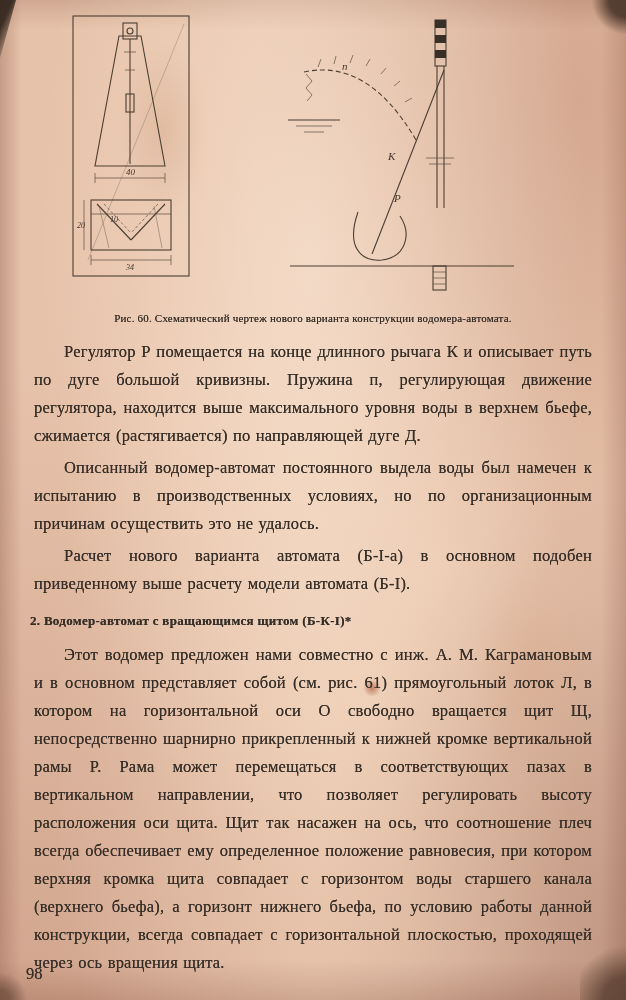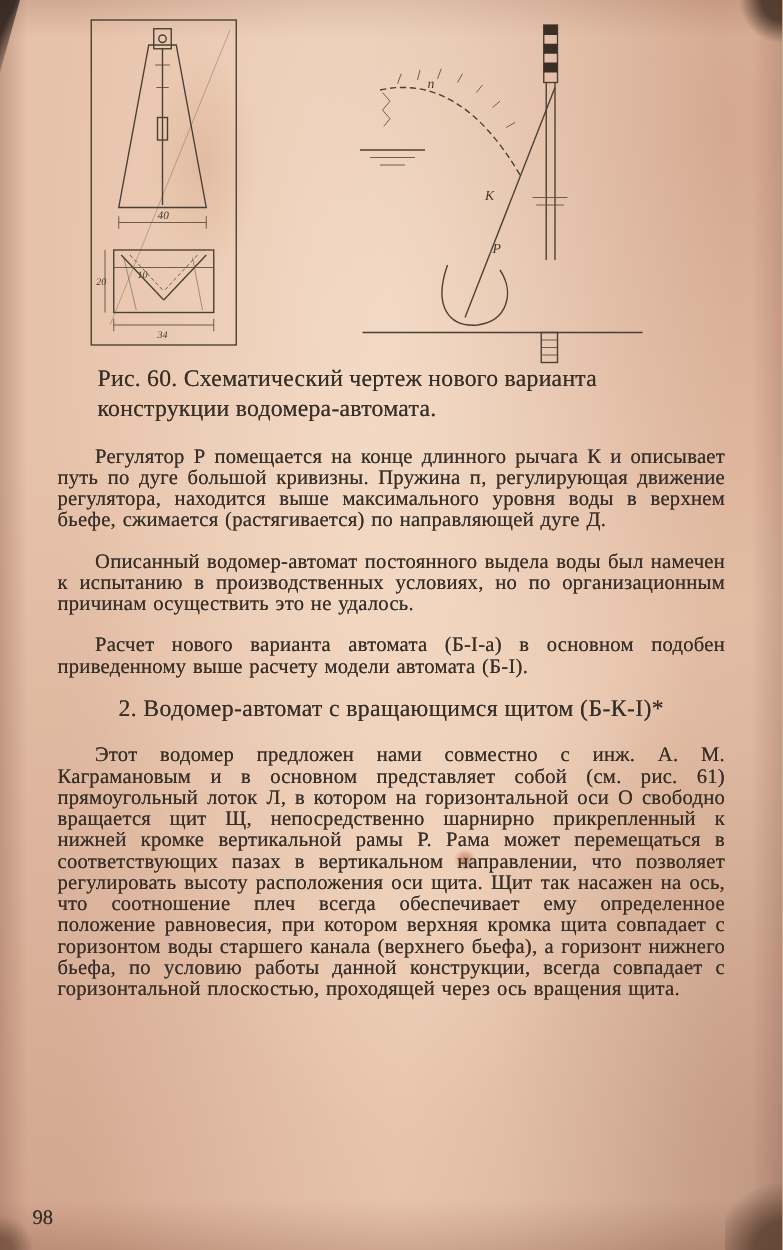--- a/index.html
+++ b/index.html
@@ -33,33 +33,33 @@
 
   .content{position:relative;z-index:2;}
 
   .figures{display:flex;align-items:flex-start;gap:78px;height:284px;}
   .fig-left{margin-left:36px;}
   .fig-ink{stroke:#4a3f34;fill:none;stroke-width:1.1;}
   .fig-ink-thin{stroke:#5a4d40;fill:none;stroke-width:0.7;}
   .fig-label{font-family:"Liberation Serif",serif;font-style:italic;fill:#43382e;}
 
   .caption{
-    text-align:left;max-width:470px;margin:0 auto 12px auto;
-    font-size:19px;line-height:1.25;letter-spacing:.2px;
+    text-align:center;max-width:470px;margin:20px auto 12px auto;
+    font-size:11px;line-height:1.25;letter-spacing:.2px;
     text-shadow:0 0 .4px rgba(54,46,39,.8);
   }
   .body-p{
-    margin:16px;text-align:justify;text-indent:30px;
-    font-size:16.5px;line-height:17px;letter-spacing:.2px;
+    margin:4px;text-align:justify;text-indent:30px;
+    font-size:16.5px;line-height:28px;letter-spacing:.2px;
     word-spacing:1px;
     text-shadow:0 0 .5px rgba(54,46,39,.85);
   }
   .section-heading{
-    margin:15px 0 12px 0;text-align:center;
-    font-size:19px;font-weight:normal;letter-spacing:.3px;
+    margin:15px 0 12px 0;
+    font-size:13px;font-weight:bold;letter-spacing:.3px;
     text-shadow:0 0 .4px rgba(54,46,39,.8);
   }
   .footnote{
     margin-top:24px;text-align:justify;text-indent:30px;
     font-size:14px;line-height:18.5px;letter-spacing:.2px;
     text-shadow:0 0 .4px rgba(54,46,39,.8);
   }
   .page-number{
     position:absolute;left:26px;bottom:16px;z-index:2;
     font-size:16.5px;

